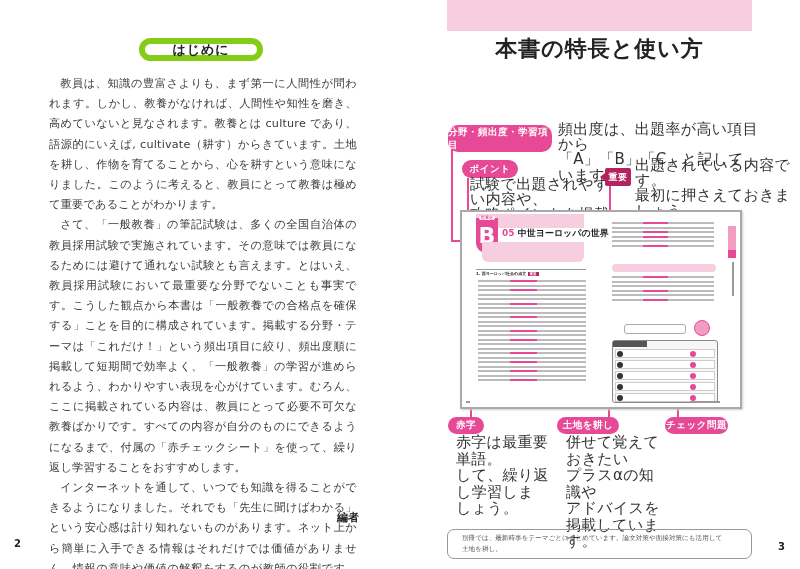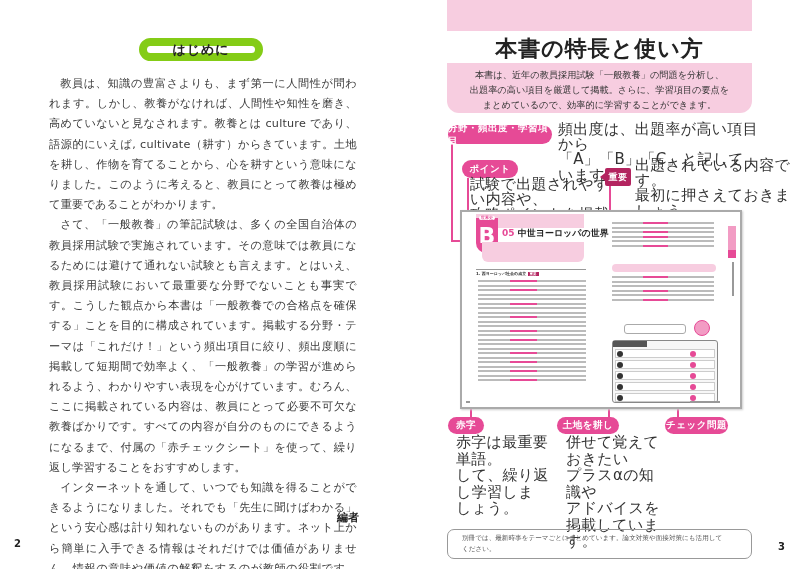--- a/index.html
+++ b/index.html
@@ -3,21 +3,21 @@
 <meta charset="utf-8">
 <style>
   * { box-sizing: border-box; margin: 0; padding: 0; }
   html, body { width: 800px; height: 569px; background: #fff; overflow: hidden; }
   body { position: relative; font-family: "DejaVu Sans", "Liberation Sans", sans-serif; color: #333; }
 
   
   .page-left { position: absolute; left: 0; top: 0; width: 400px; height: 569px; }
   .intro-title {
     position: absolute; left: 139px; top: 38px; width: 124px; height: 23px;
-    border: 8px solid #84cc16; border-radius: 12px;
+    border: 6px solid #84cc16; border-radius: 12px;
     display: flex; align-items: center; justify-content: center;
     font-size: 13px; font-weight: bold; color: #222; letter-spacing: 1px;
   }
   .intro-body {
     position: absolute; left: 49px; top: 74px; width: 308px;
     font-size: 11.2px; line-height: 20.2px; color: #3a3a3a; letter-spacing: 0.2px;
   }
   .intro-body p { text-indent: 1em; text-align: justify; }
   .signature {
     position: absolute; right: 41px; top: 510px;
@@ -43,21 +43,21 @@
   }
   .pill {
     position: absolute; background: #e64a96; color: #fff; font-weight: bold;
     border-radius: 10px; font-size: 9.5px; display: flex; align-items: center; justify-content: center;
     letter-spacing: 0.5px;
   }
   .pill.dark { background: #b3245f; border-radius: 2px; }
   .desc { position: absolute; font-size: 15px; line-height: 15.2px; color: #333; letter-spacing: 0.3px; }
   .line { position: absolute; background: #e64a96; }
 
-  .label-bunya { left: 48px; top: 125px; width: 104px; height: 19px; }
+  .label-bunya { left: 48px; top: 125px; width: 104px; height: 27px; }
   .desc-bunya { left: 158px; top: 122px; width: 200px; }
   .label-point { left: 62px; top: 160px; width: 56px; height: 18px; }
   .desc-point { left: 70px; top: 177px; width: 140px; }
   .label-juyo { left: 205px; top: 168px; width: 26px; height: 18px; font-size: 9px; }
   .label-juyo::before {
     content: ""; position: absolute; left: -5px; top: 5px;
     border-right: 5px solid #b3245f; border-top: 4px solid transparent; border-bottom: 4px solid transparent;
   }
   .desc-juyo { left: 235px; top: 158px; width: 160px; }
 
@@ -125,25 +125,20 @@
     <p>インターネットを通して、いつでも知識を得ることができるようになりました。それでも「先生に聞けばわかる」という安心感は計り知れないものがあります。ネット上から簡単に入手できる情報はそれだけでは価値がありません。情報の意味や価値の解釈をするのが教師の役割です。そのためには基盤となる幅広い教養が必要になるでしょう。試験のための勉強に留まらず、教師になったときの自分の姿を思い浮かべ、本書に取り組んでいただきたいと願います。</p>
 
   </div>
   <div class="signature">編者</div>
   <div class="page-num left">2</div>
 </div>
 
 <div class="page-right">
   <div class="header-band-top"></div>
   <div class="features-title">本書の特長と使い方</div>
-  <div class="features-intro">
-    <div>本書は、近年の教員採用試験「一般教養」の問題を分析し、</div>
-    <div>出題率の高い項目を厳選して掲載。さらに、学習項目の要点を</div>
-    <div>まとめているので、効率的に学習することができます。</div>
-  </div>
 
   <div class="line" style="left:51px;top:144px;width:2px;height:97px;"></div>
   <div class="line" style="left:51px;top:240px;width:24px;height:2px;"></div>
   <div class="line" style="left:67px;top:178px;width:2px;height:72px;"></div>
   <div class="line" style="left:67px;top:249px;width:24px;height:2px;"></div>
   <div class="line" style="left:209px;top:186px;width:2px;height:87px;"></div>
   <div class="line" style="left:137px;top:272px;width:74px;height:2px;"></div>
   <div class="line" style="left:70px;top:366px;width:2px;height:52px;"></div>
   <div class="line" style="left:208px;top:352px;width:2px;height:66px;"></div>
   <div class="line" style="left:208px;top:352px;width:20px;height:2px;"></div>
@@ -253,16 +248,16 @@
     <div>併せて覚えておきたい</div>
     <div>プラスαの知識や</div>
     <div>アドバイスを</div>
     <div>掲載しています。</div>
   </div>
 
   <div class="pill label-check">チェック問題</div>
 
   <div class="separate-note">
     <div>別冊では、最新時事をテーマごとにまとめています。論文対策や面接対策にも活用して</div>
-    <div>ください。</div>
+    <div>土地を耕し。</div>
   </div>
 </div>
 <div class="page-num right">3</div>
 
 </body></html>

